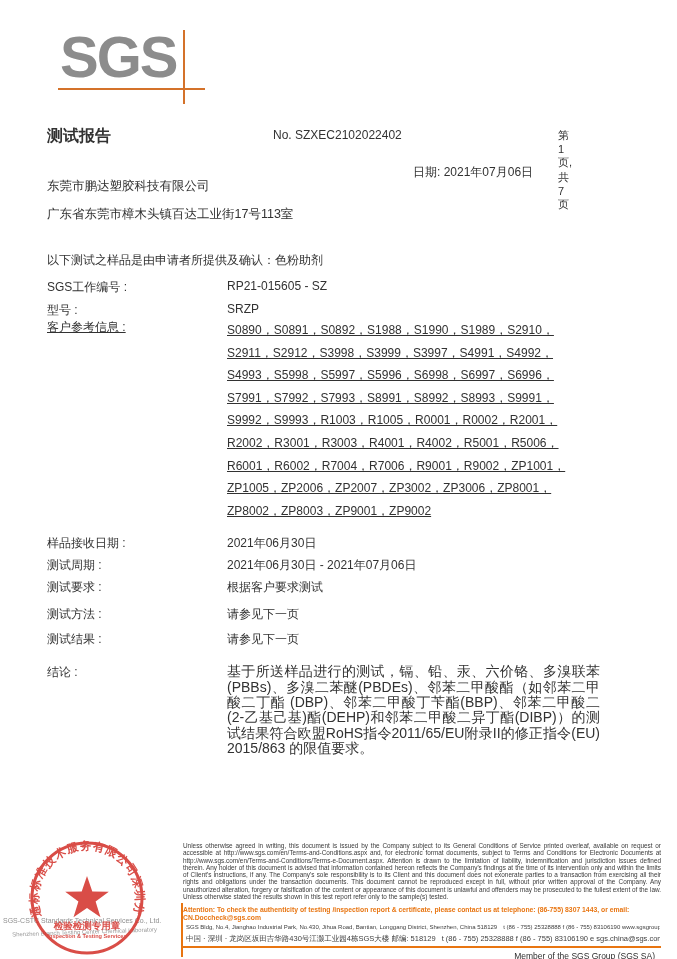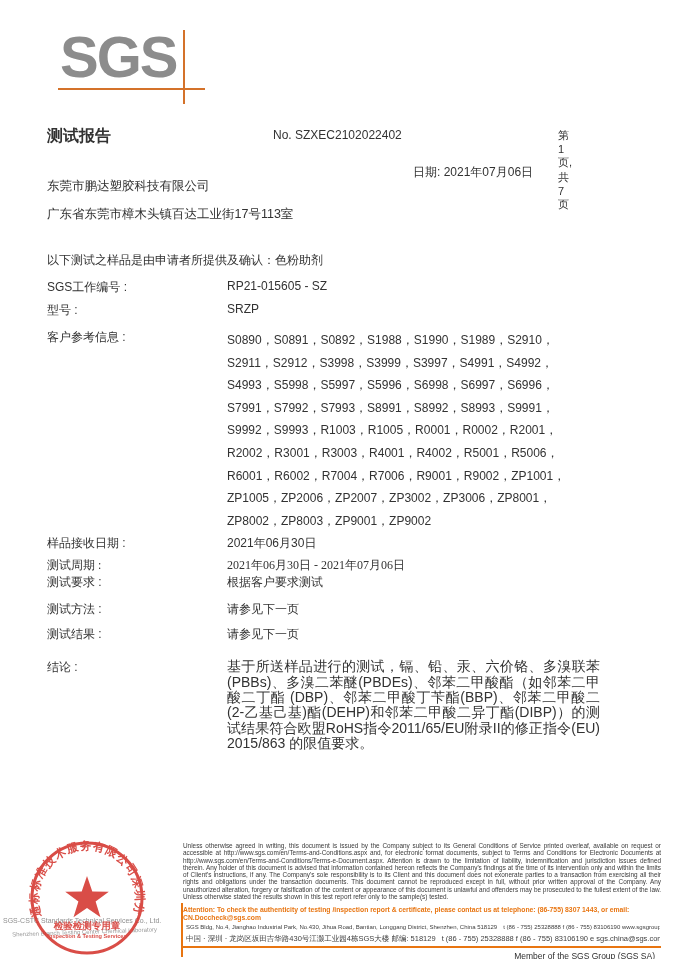--- a/index.html
+++ b/index.html
@@ -30,25 +30,25 @@
   .page-info{position:absolute;left:558px;top:2px;font-size:11px;}
   
   .applicant{position:absolute;left:47px;top:172px;width:580px;font-size:12.5px;line-height:28px;}
   
   .body-block{position:absolute;left:0;top:252px;width:600px;}
   .intro{padding-left:47px;font-size:12px;margin-bottom:10px;}
   .frow{display:flex;padding-left:47px;font-size:12px;}
   .flabel{width:180px;flex:0 0 180px;}
   .fvalue{width:410px;}
   .row-job-no{margin-top:6px;margin-bottom:6px;}
-  .row-model{margin-bottom:10px;}
+  .row-model{margin-bottom:0;}
   .row-customer-ref .code-line{line-height:22.6px;}
-  .row-customer-ref{margin-bottom:3px;}
+  .row-customer-ref{margin-bottom:13px;text-decoration:underline;}
   .row-received-date{margin-bottom:5px;}
-  .row-test-period{font-family:Liberation Serif, serif;}
+  .row-test-period{margin-bottom:5px;}
   .row-test-request{margin-bottom:10px;}
   .row-test-method{margin-bottom:8px;}
   .row-test-result{margin-bottom:16px;}
   .row-conclusion .fvalue{font-size:14px;line-height:15.3px;text-align:justify;}
   
   .footer{position:absolute;left:0;top:834px;width:677px;height:125px;}
   .stamp-wrap{position:absolute;left:25px;top:2px;width:124px;height:124px;z-index:2;}
   .stamp-co-1{
     position:absolute;left:3px;top:83px;width:200px;font-size:7px;color:#8f8f8f;z-index:1;
     white-space:nowrap;

